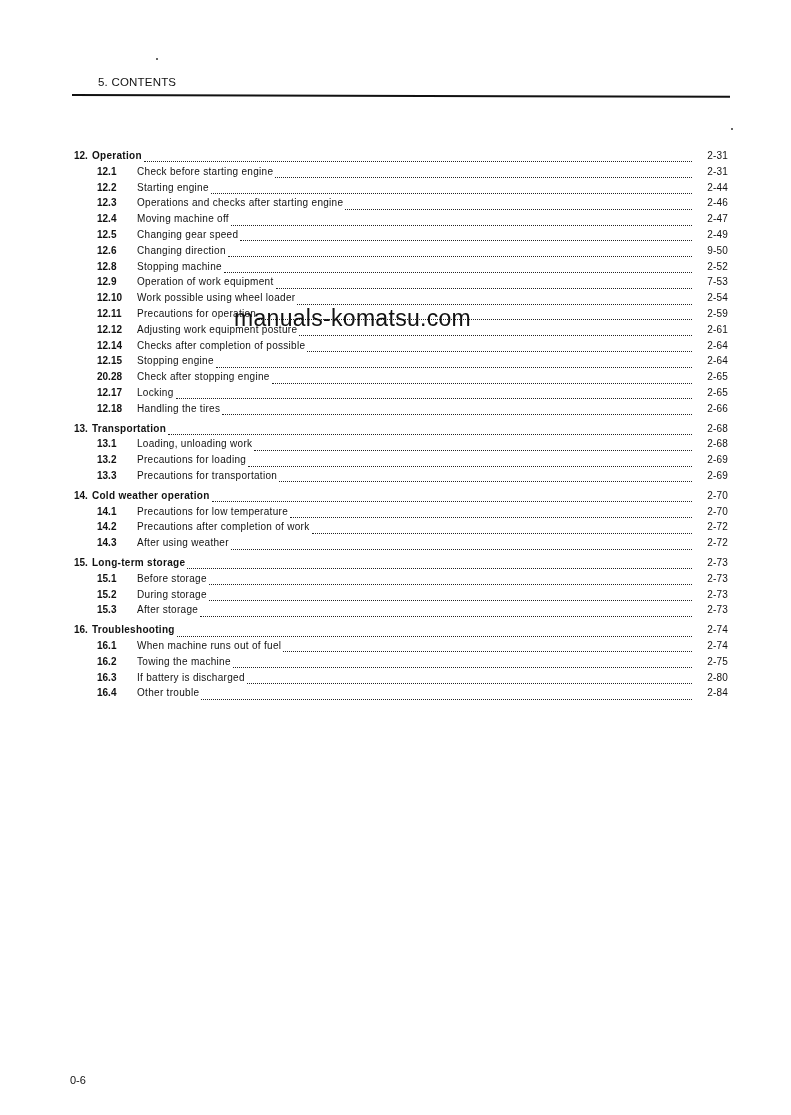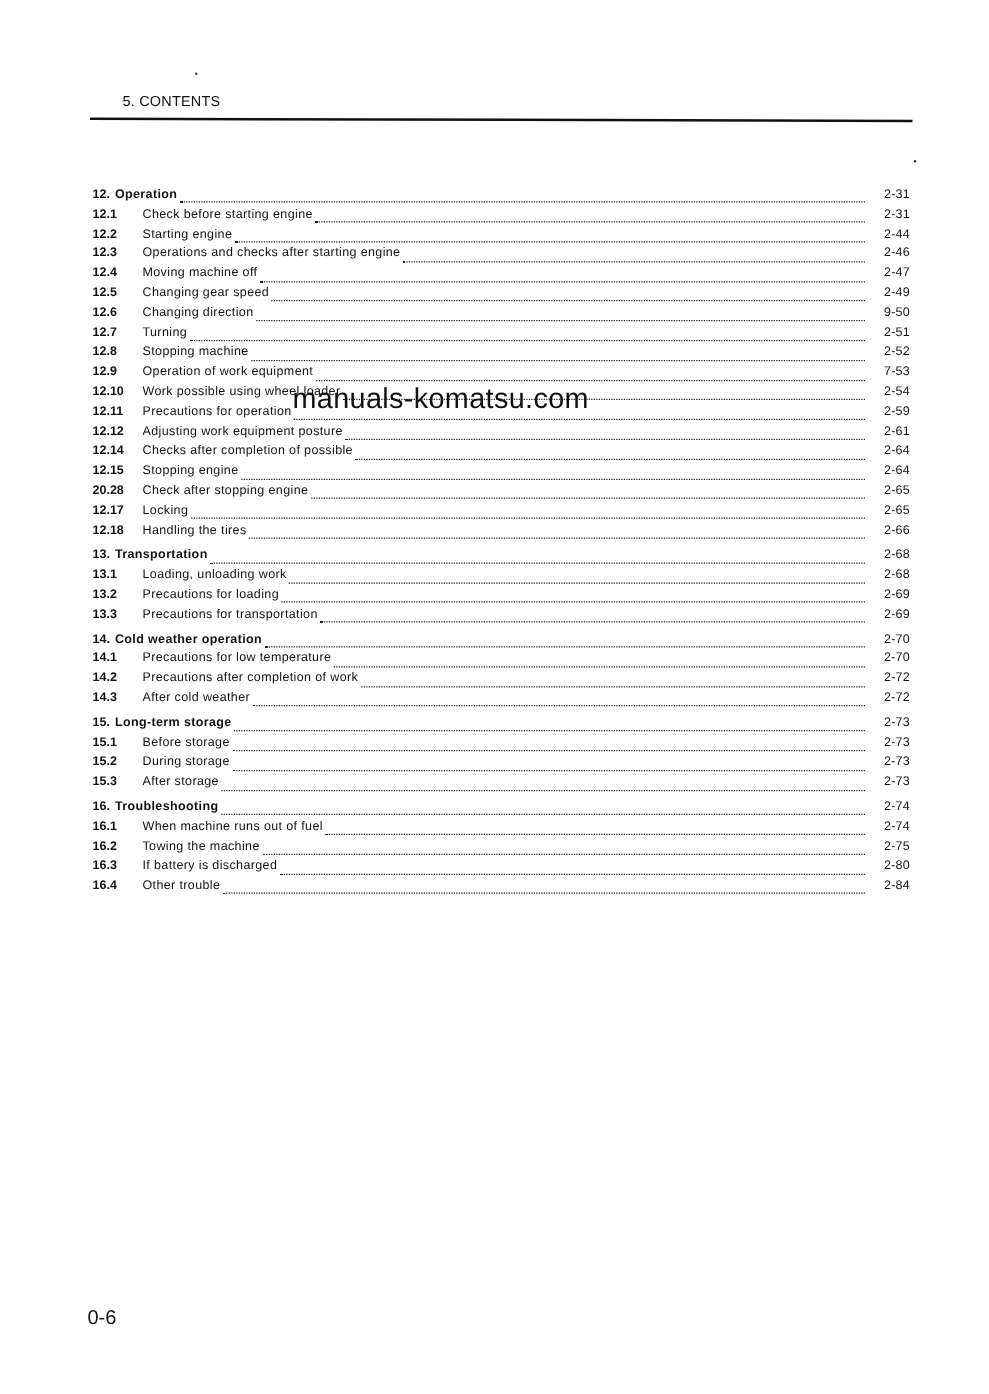--- a/index.html
+++ b/index.html
@@ -7,30 +7,30 @@
          font-family: "Liberation Sans", sans-serif; color: #111; }
   .header { position: absolute; left: 74px; top: 76px; font-size: 11.5px; letter-spacing: 0.2px; padding-left: 24px; }
   .header-rule { position: absolute; left: 72px; top: 94px; width: 658px; height: 0;
                  border-top: 2px solid #111; transform: rotate(0.15deg); transform-origin: left; }
   .stray-dot { position: absolute; width: 2px; height: 2px; background: #333; border-radius: 1px; }
   .toc { position: absolute; left: 74px; top: 148px; width: 654px; }
   .row { position: relative; height: 15.8px; font-size: 10px; line-height: 15.8px; display: flex; align-items: baseline; }
   .row.section { font-weight: bold; }
   .row.gap { margin-top: 4px; }
   .num { display: inline-block; }
-  .row.sub .num { width: 40px; }
+  .row.sub .num { width: 40px; margin-left: 23px; }
   .title { white-space: nowrap; letter-spacing: 0.3px; }
   .row.sub .title { font-weight: normal; }
   .leader { flex: 1; overflow: hidden; white-space: nowrap; margin: 0 4px 0 2px;
             border-bottom: 1.5px dotted #222; height: 10px; align-self: center; transform: translateY(1px); }
   .page { width: 32px; text-align: right; font-weight: normal; letter-spacing: 0.2px; }
   .section .sec-num { margin-right: 4px; }
   .watermark { position: absolute; left: 214px; top: 305px; font-size: 23px; color: #111;
                letter-spacing: 0.3px; font-family: "Liberation Sans", sans-serif; margin-left: 20px; }
-  .footer { position: absolute; left: 70px; top: 1046px; font-size: 16px; }
+  .footer { position: absolute; left: 70px; top: 1074px; font-size: 11px; }
 </style>
 </head>
 <body>
 
 <div class="stray-dot" style="left:156px;top:58px;"></div>
 <div class="stray-dot" style="left:731px;top:128px;"></div>
 
 <div class="header">5. CONTENTS</div>
 <div class="header-rule"></div>
 
@@ -71,26 +71,20 @@
       <span class="leader"></span>
       <span class="page">2-49</span>
     </div>
     <div class="row sub">
       <span class="num" style="font-weight:bold">12.6</span>
       <span class="title">Changing direction</span>
       <span class="leader"></span>
       <span class="page">9-50</span>
     </div>
     <div class="row sub">
-      <span class="num" style="font-weight:bold">12.7</span>
-      <span class="title">Turning</span>
-      <span class="leader"></span>
-      <span class="page">2-51</span>
-    </div>
-    <div class="row sub">
       <span class="num" style="font-weight:bold">12.8</span>
       <span class="title">Stopping machine</span>
       <span class="leader"></span>
       <span class="page">2-52</span>
     </div>
     <div class="row sub">
       <span class="num" style="font-weight:bold">12.9</span>
       <span class="title">Operation of work equipment</span>
       <span class="leader"></span>
       <span class="page">7-53</span>
@@ -180,21 +174,21 @@
       <span class="page">2-70</span>
     </div>
     <div class="row sub">
       <span class="num" style="font-weight:bold">14.2</span>
       <span class="title">Precautions after completion of work</span>
       <span class="leader"></span>
       <span class="page">2-72</span>
     </div>
     <div class="row sub">
       <span class="num" style="font-weight:bold">14.3</span>
-      <span class="title">After cold weather</span>
+      <span class="title">After using weather</span>
       <span class="leader"></span>
       <span class="page">2-72</span>
     </div>
     <div class="row section gap">
       <span class="num sec-num">15.</span>
       <span class="title">Long-term storage</span>
       <span class="leader"></span>
       <span class="page">2-73</span>
     </div>
     <div class="row sub">

